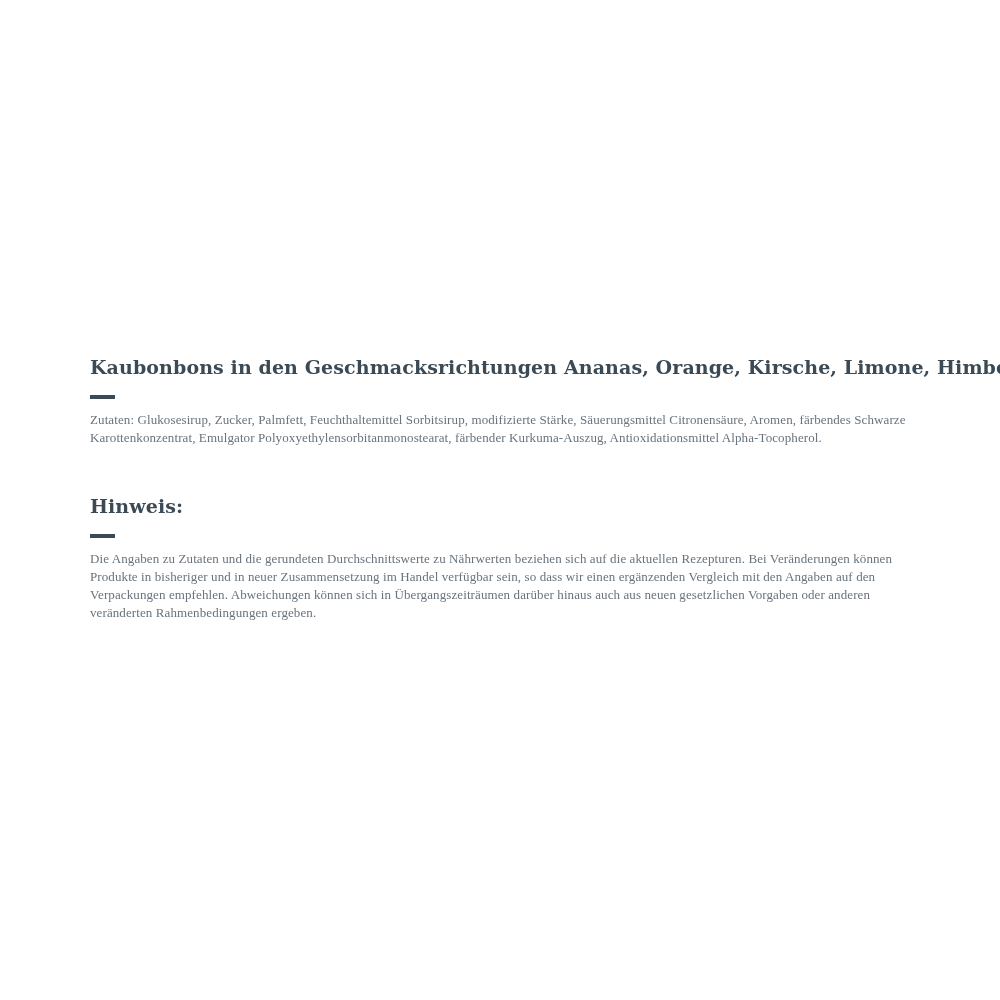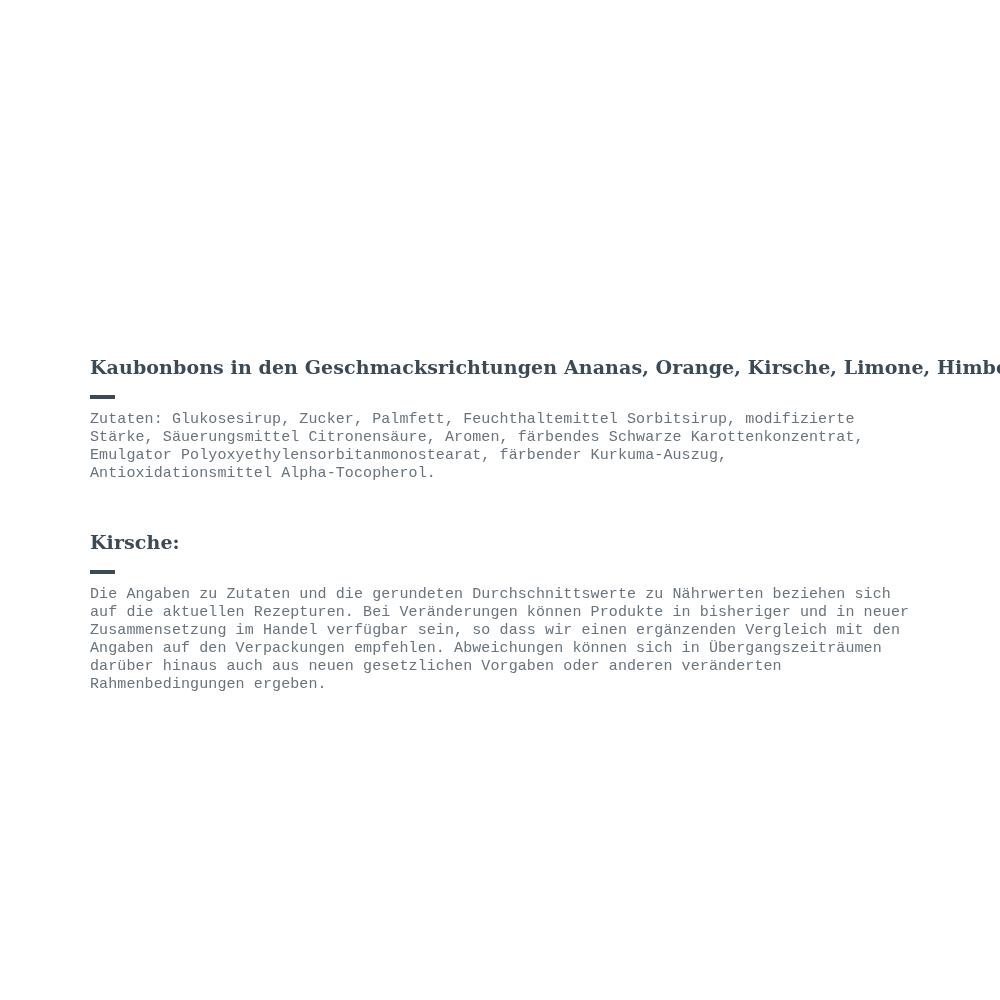--- a/index.html
+++ b/index.html
@@ -39,39 +39,39 @@
     white-space: nowrap;
     letter-spacing: 0.1px;
   }
   .divider {
     width: 25px;
     height: 4px;
     background: var(--heading-color);
     margin: 15px 0 12px 0;
   }
   .section-body {
-    font-family: Liberation Mono, monospace;
-    font-size: 15px;
+    font-family: Liberation Serif, serif;
+    font-size: 13px;
     line-height: 18px;
     color: var(--body-color);
     letter-spacing: 0.1px;
   }
 </style>
 </head>
 <body>
 
 <div class="page">
   <div class="content">
 
     <section class="section">
       <h2 class="section-title">Kaubonbons in den Geschmacksrichtungen Ananas, Orange, Kirsche, Limone, Himbeere</h2>
       <div class="divider"></div>
       <p class="section-body">Zutaten: Glukosesirup, Zucker, Palmfett, Feuchthaltemittel Sorbitsirup, modifizierte Stärke, Säuerungsmittel Citronensäure, Aromen, färbendes Schwarze Karottenkonzentrat, Emulgator Polyoxyethylensorbitanmonostearat, färbender Kurkuma-Auszug, Antioxidationsmittel Alpha-Tocopherol.</p>
     </section>
 
     <section class="section">
-      <h2 class="section-title">Kirsche:</h2>
+      <h2 class="section-title">Hinweis:</h2>
       <div class="divider"></div>
       <p class="section-body">Die Angaben zu Zutaten und die gerundeten Durchschnittswerte zu Nährwerten beziehen sich auf die aktuellen Rezepturen. Bei Veränderungen können Produkte in bisheriger und in neuer Zusammensetzung im Handel verfügbar sein, so dass wir einen ergänzenden Vergleich mit den Angaben auf den Verpackungen empfehlen. Abweichungen können sich in Übergangszeiträumen darüber hinaus auch aus neuen gesetzlichen Vorgaben oder anderen veränderten Rahmenbedingungen ergeben.</p>
     </section>
 
   </div>
 </div>
 
 </body></html>

